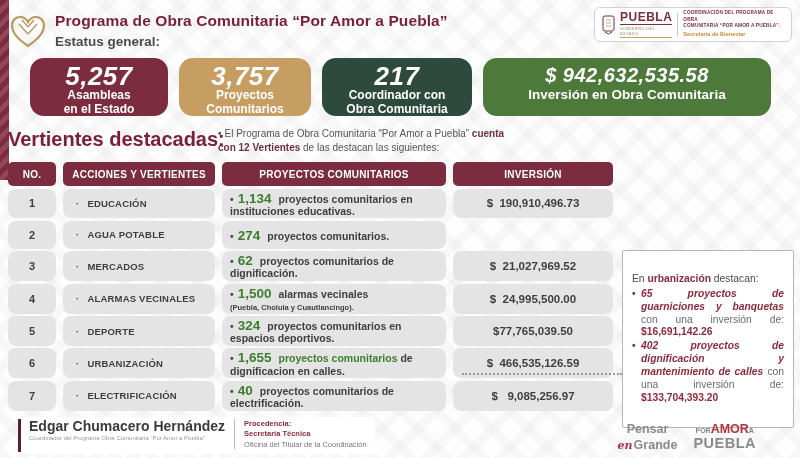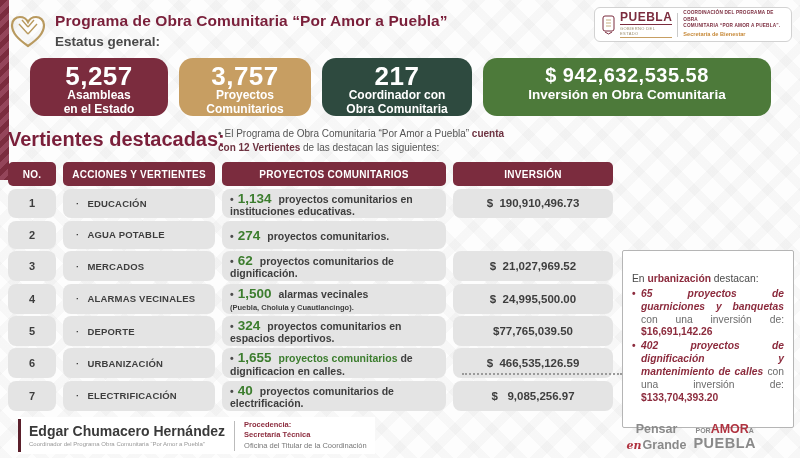--- a/index.html
+++ b/index.html
@@ -31,21 +31,21 @@
   .brand-wrap { display:flex; flex-direction:column; align-items:center; }
   .brand { font-size:12px; font-weight:900; color:#7b2c3e; letter-spacing:.5px; line-height:1; }
   .brand-sub { font-size:4px; color:#9a8a6a; border-top:1px solid #7b2c3e; border-bottom:1px solid #c79e62; padding:1px 0; margin-top:1px; letter-spacing:.4px; }
   .org-div { width:1px; height:24px; background:#c9c9c9; flex:0 0 auto; }
   .org-lines { display:flex; flex-direction:column; line-height:1.4; }
   .org-l1 { font-size:4.7px; font-weight:700; color:#7b2c3e; letter-spacing:.2px; }
   .org-l3 { font-size:5.6px; font-weight:700; color:#c78a3a; margin-top:1px; }
   
   .stats { position:absolute; left:30px; top:58px; display:flex; gap:11px; }
   .stat { border-radius:14px; color:#fff; text-align:center; padding-top:5px; height:58px; }
-  .stat .v { font-size:26px; font-weight:800; line-height:1.0; letter-spacing:.5px; }
+  .stat .v { font-size:26px; font-weight:800; line-height:1.0; letter-spacing:.5px;font-style:italic; }
   .stat .l { font-size:12px; font-weight:700; line-height:1.15; }
   .stat1 { width:138px; background:#7b2c3e; }
   .stat2 { width:132px; background:#c79e62; }
   .stat3 { width:150px; background:#2e4a3f; }
   .stat4 { width:288px; background:#4d7a3a; padding-top:7px; }
   .stat4 .v { font-size:20px; }
   .stat4 .l { font-size:13.5px; margin-top:2px; }
   
   .sec-title { position:absolute; left:8px; top:128px; font-size:20px; font-weight:800; color:#7a1f3a; }
   .sec-note { position:absolute; left:218px; top:127px; width:292px; font-size:10px; color:#555; line-height:1.35; }
@@ -78,29 +78,29 @@
     padding:22px 9px; font-size:10.3px; color:#4a4a4a; line-height:1.25;
   }
   .co-title { text-align:left; margin-bottom:2px; }
   .co-hl { font-weight:700; color:#8c2b3d; }
   .co-item { text-align:justify; padding-left:9px; position:relative; margin-top:1px; }
   .co-item::before { content:"•"; position:absolute; left:0; color:#8c2b3d; font-weight:700; }
   .co-bold { font-weight:700; color:#8c2b3d;font-style:italic; }
   .co-normal { color:#6b6b6b; }
   .co-amount { font-weight:700; color:#8c2b3d; }
   
-  .footer { position:absolute; left:18px; top:417px; display:flex; align-items:center; background:#fff; padding:2px 8px 2px 0; }
+  .footer { position:absolute; left:18px; top:417px; display:flex; align-items:flex-start; background:#fff; padding:2px 8px 2px 0; }
   .f-bar { width:3px; height:33px; background:#5a1f2b; margin-right:8px; }
   .f-name { font-size:14px; font-weight:800; color:#3a3a3a; line-height:1.1; }
   .f-role { font-size:6px; color:#999; margin-top:1px; }
   .f-div { width:1px; height:30px; background:#bbb; margin:0 9px; }
   .f-proc1 { font-size:7.5px; font-weight:700; color:#8c2b3d; line-height:1.35; }
   .f-proc3 { font-size:7.5px; color:#777; line-height:1.5; }
   
-  .logos { position:absolute; right:44px; top:420px; display:flex; gap:7px; align-items:center; }
+  .logos { position:absolute; right:44px; top:420px; display:flex; gap:16px; align-items:center; }
   .pensar { text-align:center; line-height:.95; position:relative; }
   .pensar .p1 { font-size:12.5px; font-weight:800; color:#8a8a8a; }
   .pensar .en { font-family:"DejaVu Serif", serif; font-style:italic; font-size:11px; font-weight:700; color:#b03340; margin-right:1px; }
   .pensar .p2 { font-size:12.5px; font-weight:800; color:#8a8a8a; }
   .amor { text-align:center; line-height:.9; }
   .amor .pre { font-size:7px; font-weight:700; color:#8a8a8a; }
   .amor .main { font-size:12.5px; font-weight:900; color:#b03340; }
   .amor .suf { font-size:7px; font-weight:700; color:#8a8a8a; }
   .amor .bottom { font-size:14.5px; font-weight:900; color:#8a8a8a; letter-spacing:.5px; }
 </style>

